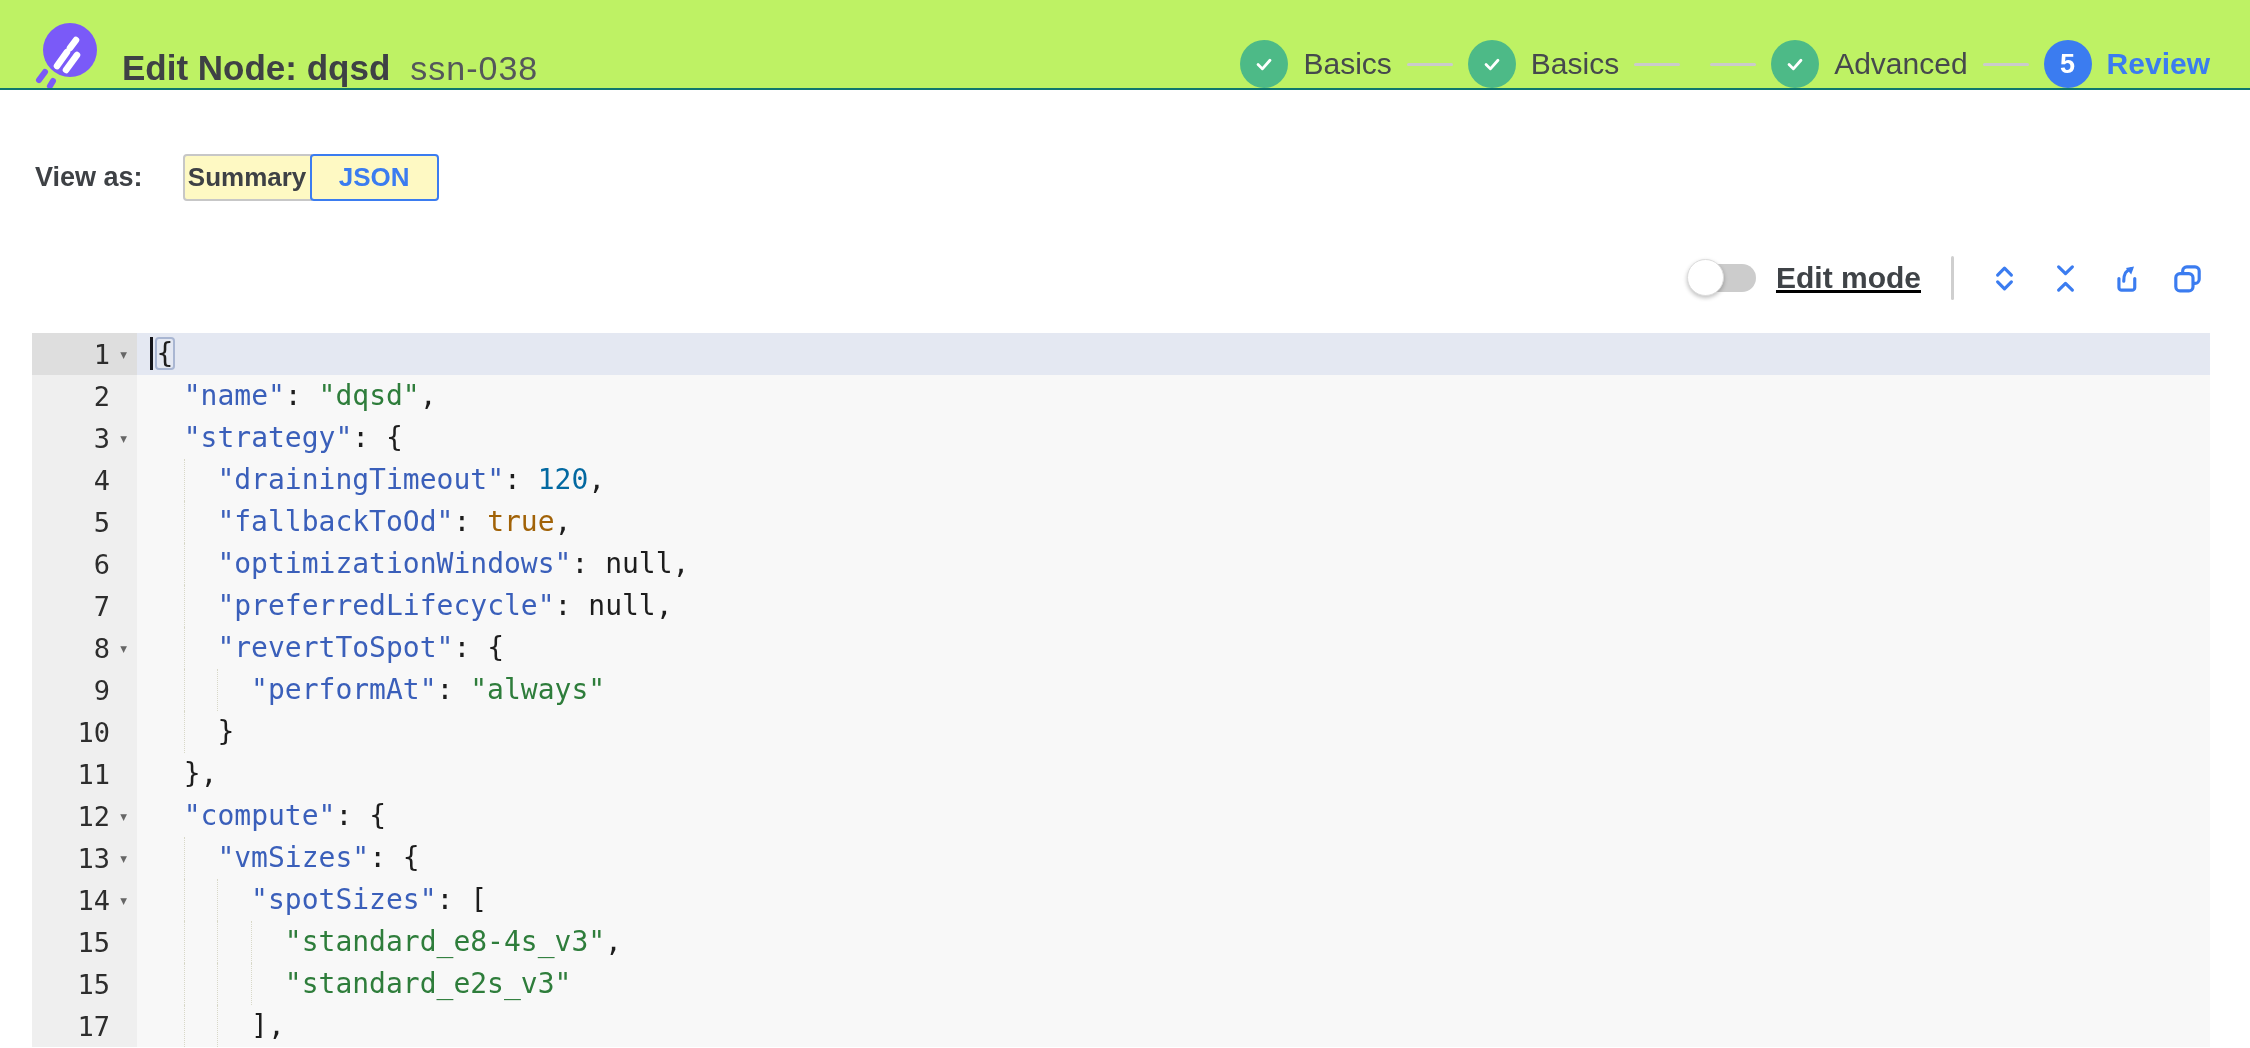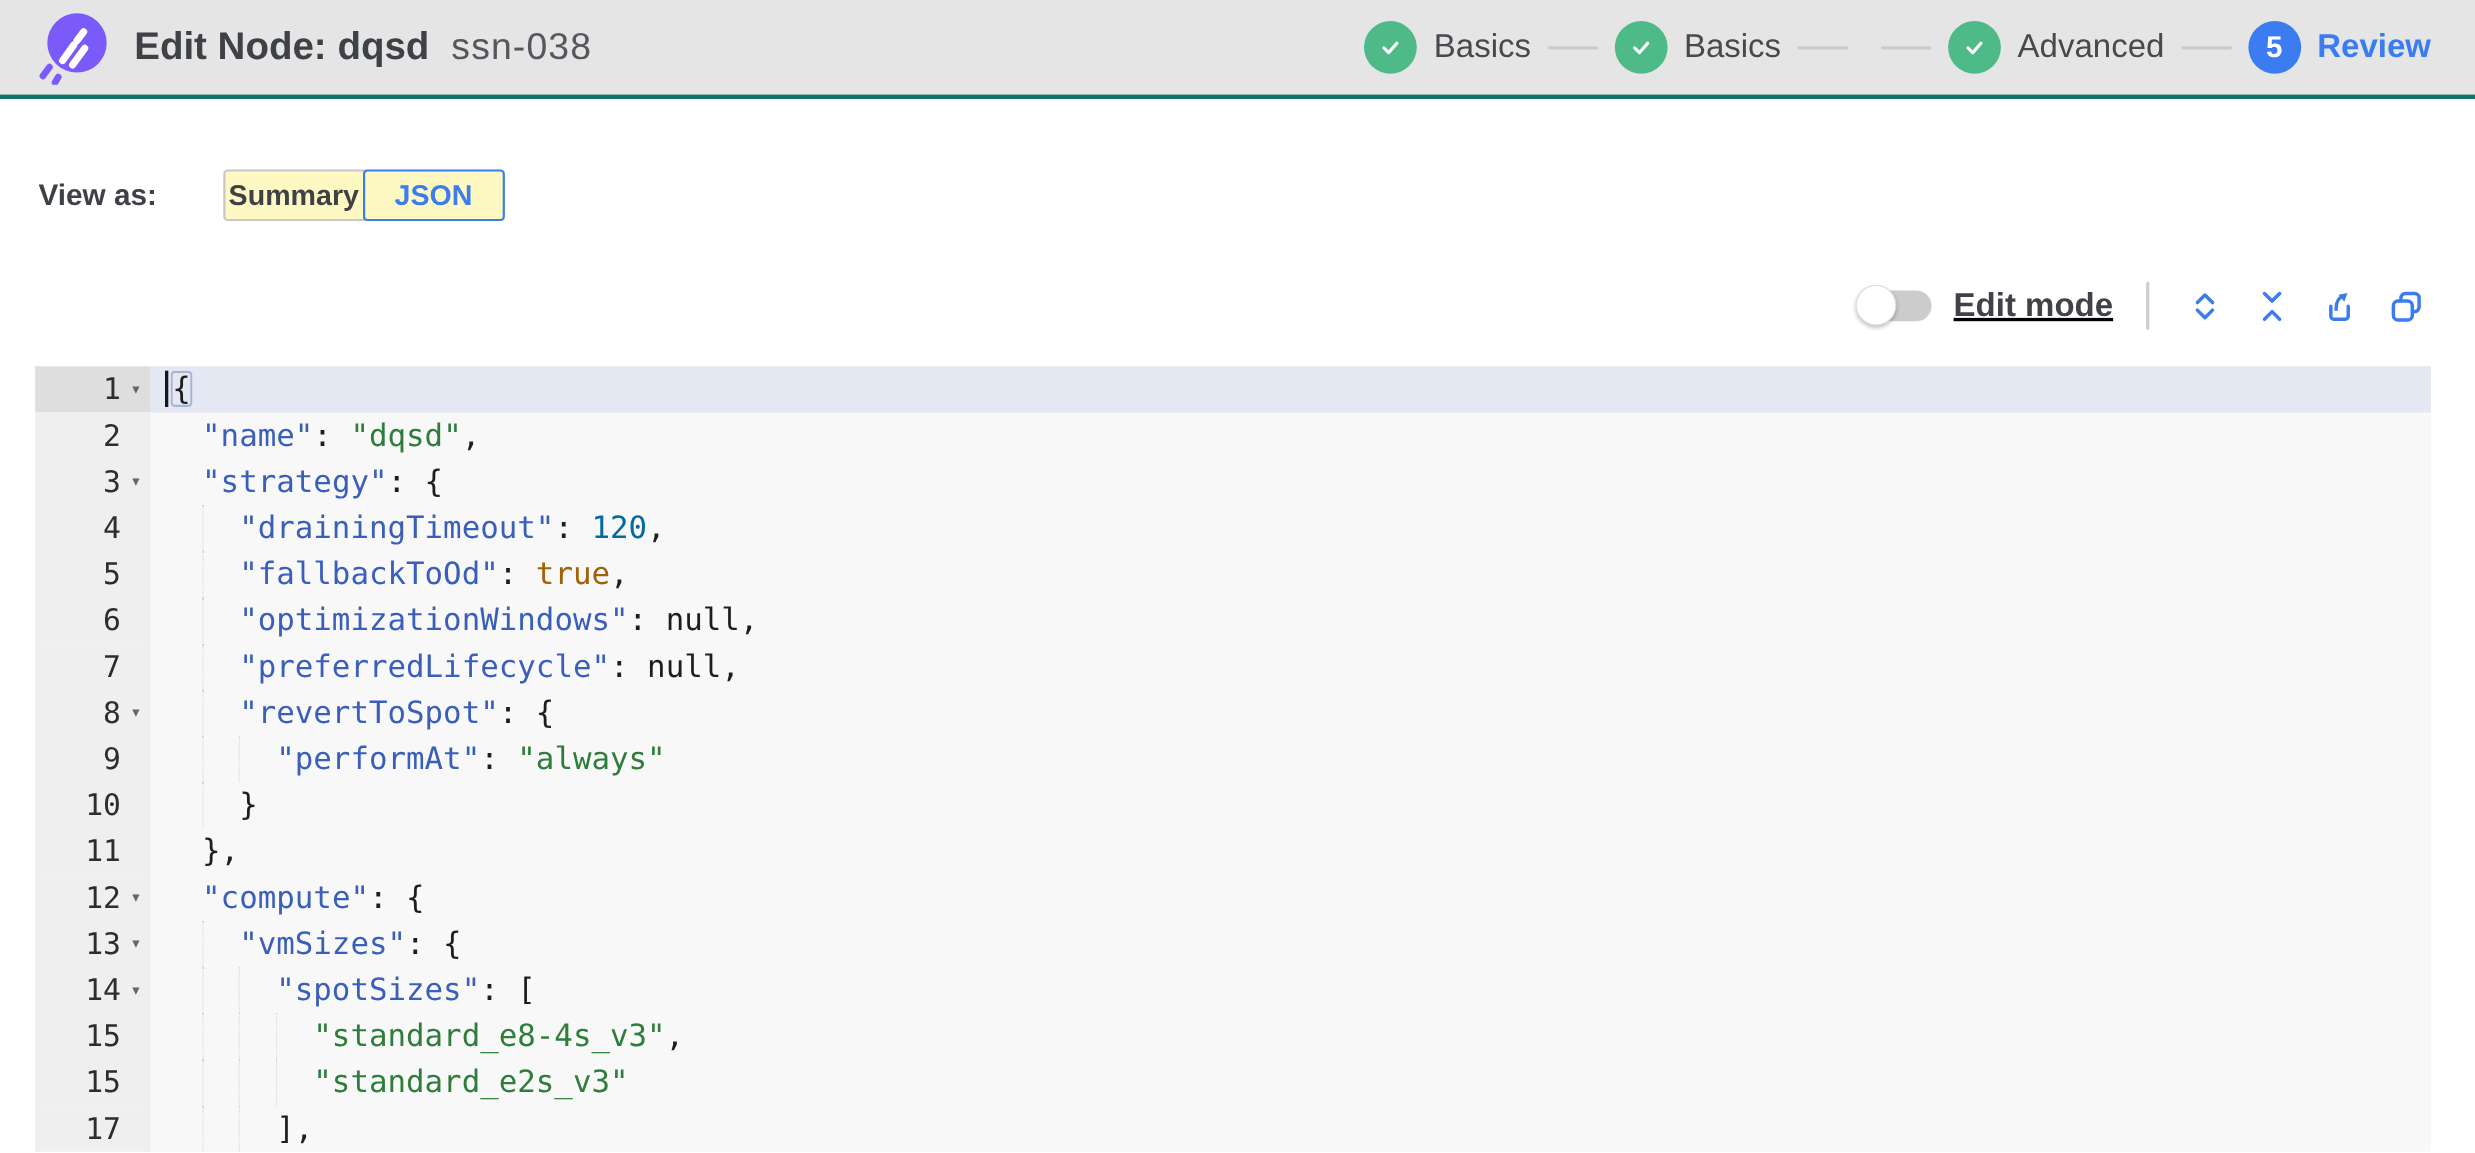--- a/index.html
+++ b/index.html
@@ -1,38 +1,38 @@
 <!DOCTYPE html>
 <html><head>
 <meta charset="utf-8">
 <style>
   * { box-sizing: border-box; margin: 0; padding: 0; }
   html,body { width:2250px; height:1048px; overflow:hidden; background:#ffffff;
               font-family:"Liberation Sans", sans-serif; }
 
   
-  .topbar { height:90px; display:flex; align-items:center; padding:0 40px 0 34px;
-            border-bottom:4px solid #0f766e; background:#e5e5e5; }
+  .topbar { height:90px; display:flex; align-items:flex-end; padding:0 40px 0 34px;
+            border-bottom:2px solid #0f766e; background:#bef264; }
   .logo { width:64px; height:68px; flex:0 0 auto; margin-right:24px; }
   .page-title { font-size:35px; font-weight:bold; color:#3e4145; white-space:nowrap; }
   .page-subtitle-clip { width:196px; overflow:hidden; margin-left:20px; flex:0 1 auto; }
   .page-subtitle { font-size:34px; color:#54575b; white-space:nowrap; letter-spacing:1px; }
 
   .stepper { margin-left:auto; display:flex; align-items:center; }
   .step { display:flex; align-items:center; cursor:pointer; }
   .step-circle { width:48px; height:48px; border-radius:50%; display:flex;
                  align-items:center; justify-content:center; flex:0 0 auto; }
   .step-circle.done { background:#4dba87; }
   .step-circle.current { background:#3b7cf0; color:#fff; font-size:27px; font-weight:bold; }
   .step-label { font-size:30px; color:#46494d; margin-left:15px; white-space:nowrap; }
   .step.current .step-label { color:#3b7cf0; font-weight:bold; }
   .step-connector { width:46px; height:3px; background:#cbcbcb; border-radius:2px; margin:0 15px; }
 
   
-  .viewas-row { display:flex; align-items:center; gap:60px; padding-left:35px; margin-top:64px; }
+  .viewas-row { display:flex; align-items:center; gap:40px; padding-left:35px; margin-top:64px; }
   .viewas-label { font-size:27px; font-weight:bold; color:#3e4145; }
   .seg-group { display:flex; }
   .seg-btn { min-width:129px; height:47px; background:#fef9c3; border:2px solid #c7c7c7;
              font-family:"Liberation Sans",sans-serif; font-size:26px; font-weight:bold;
              color:#3e4145; cursor:pointer; }
   .seg-btn.first { border-radius:4px 0 0 4px; }
   .seg-btn.selected { border:2px solid #3b7cf0; color:#3b7cf0; border-radius:4px;
                       margin-left:-2px; position:relative; z-index:1; }
 
   

